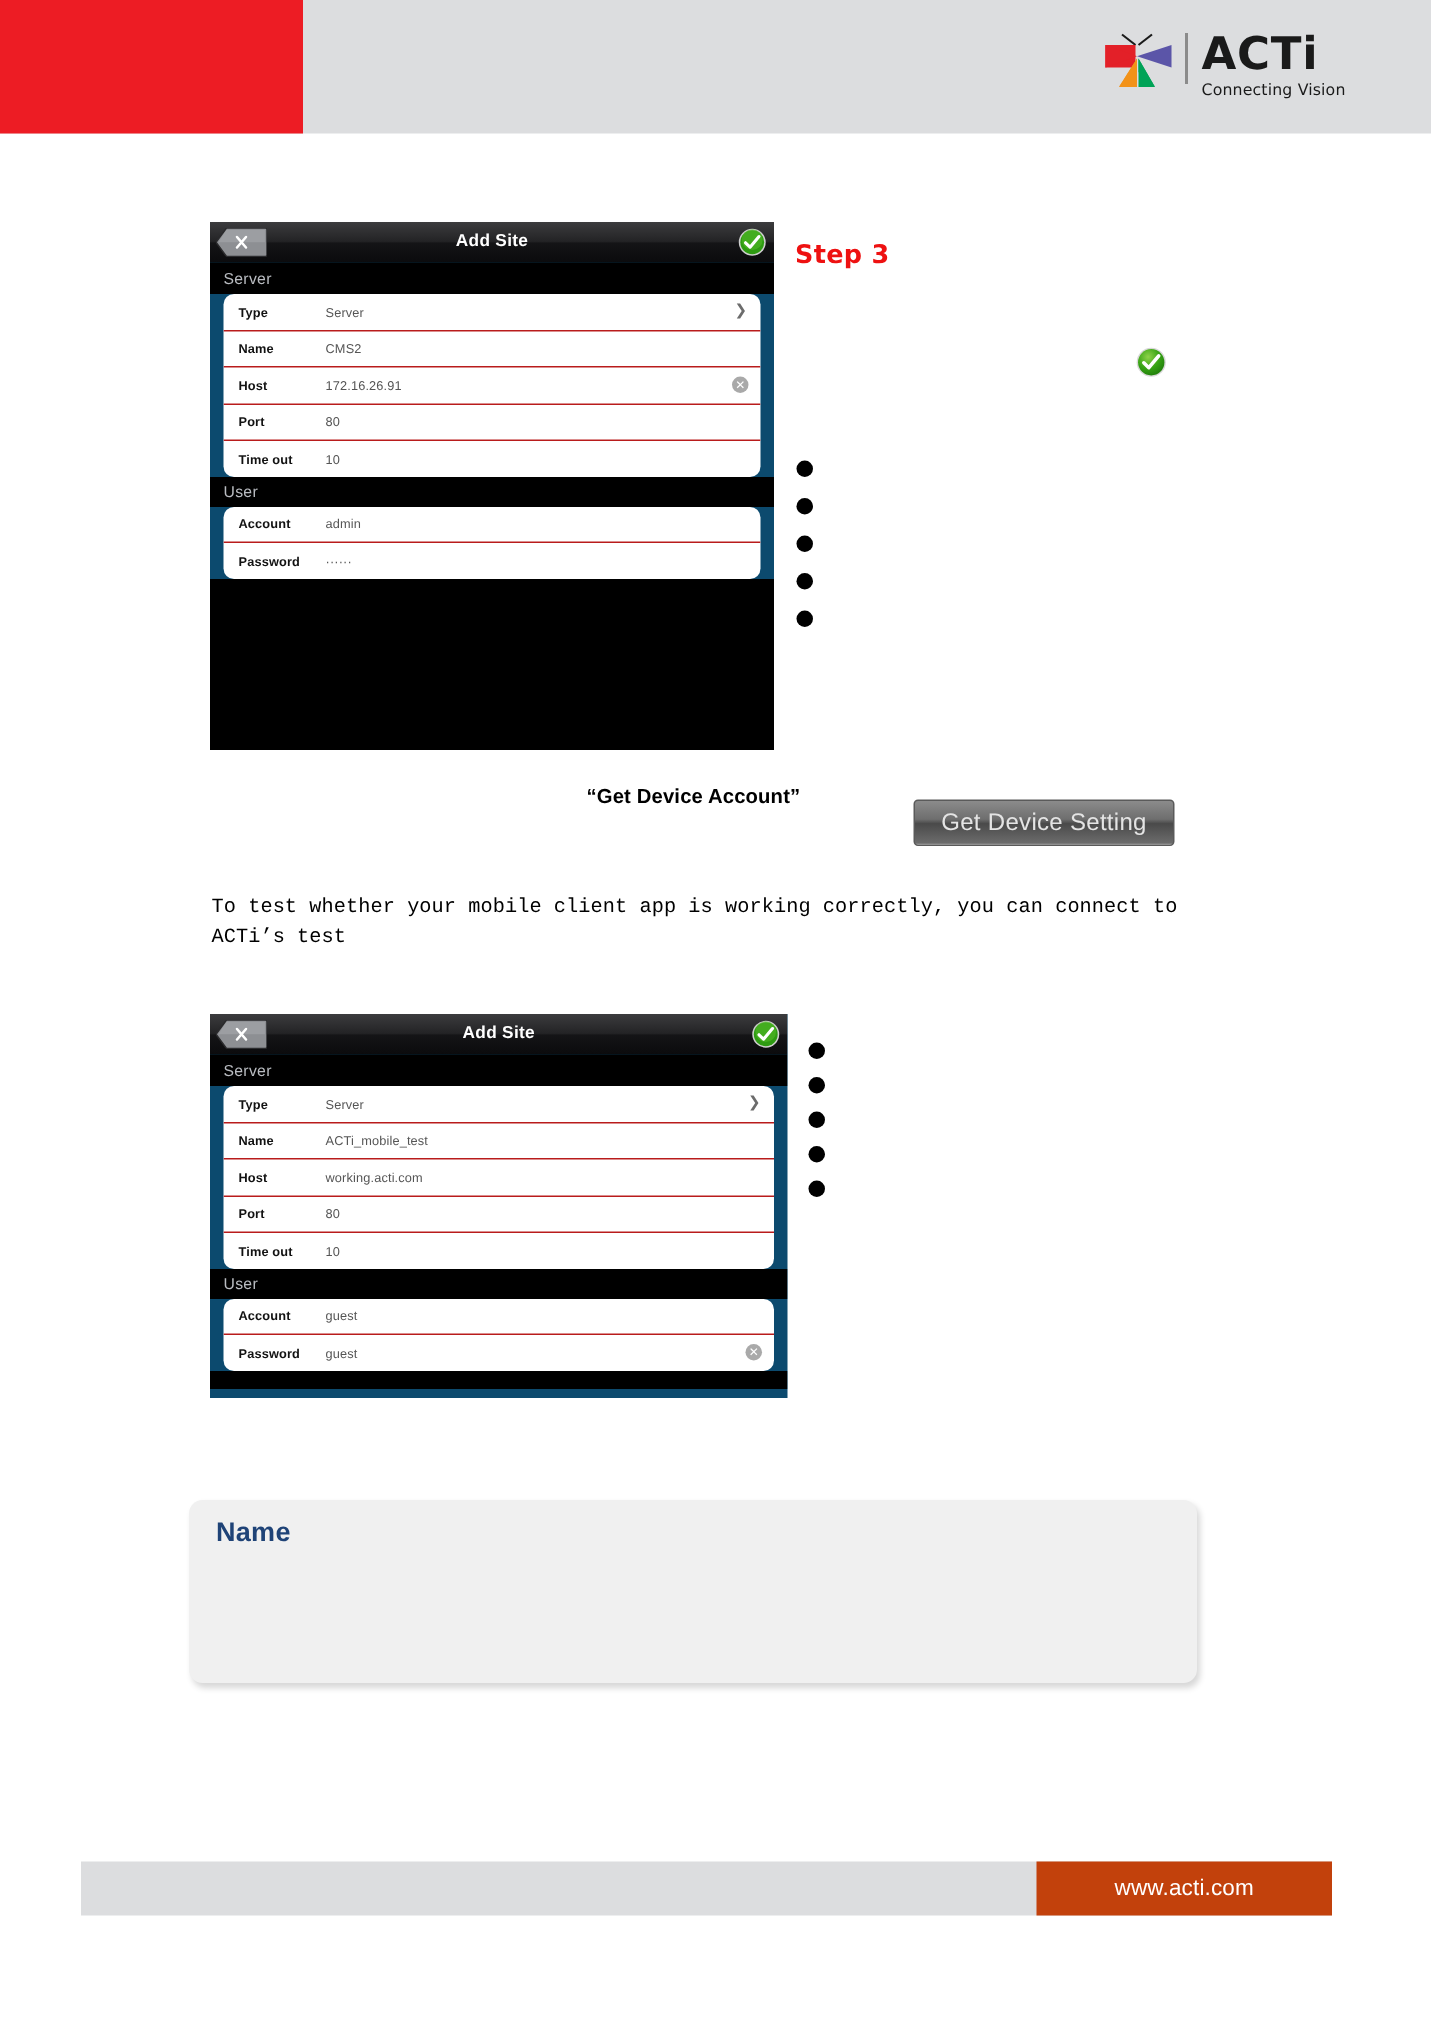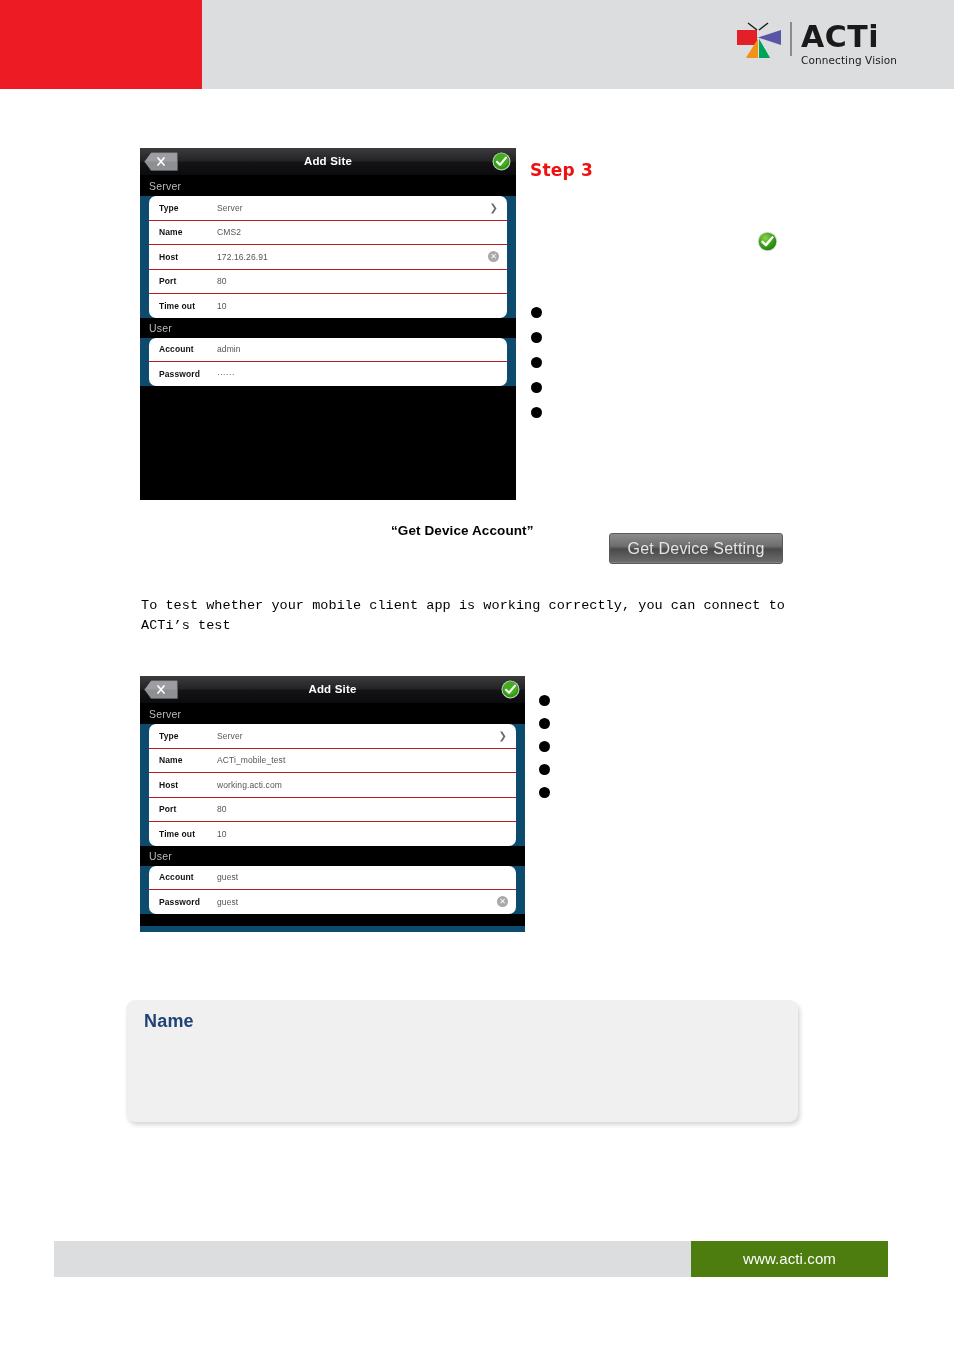--- a/index.html
+++ b/index.html
@@ -239,21 +239,21 @@
   #footer-bar {
     position: absolute;
     left: 54px; top: 1241px;
     width: 834px; height: 36px;
     background: #dcdddf;
   }
   #footer-url-block {
     position: absolute;
     left: 691px; top: 1241px;
     width: 197px; height: 36px;
-    background: #4d7c0f;
+    background: #c2410c;
     color: #ffffff;
     font-size: 15px;
     line-height: 36px;
     text-align: center;
     letter-spacing: 0.1px;
   }
 </style>
 </head>
 <body>
 

